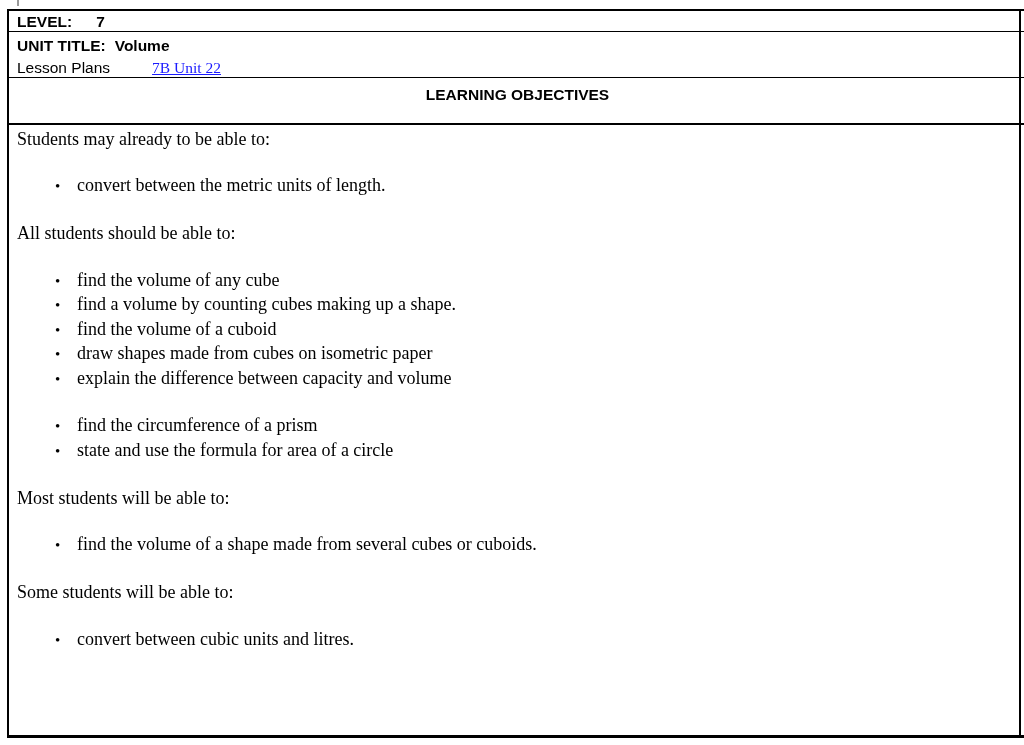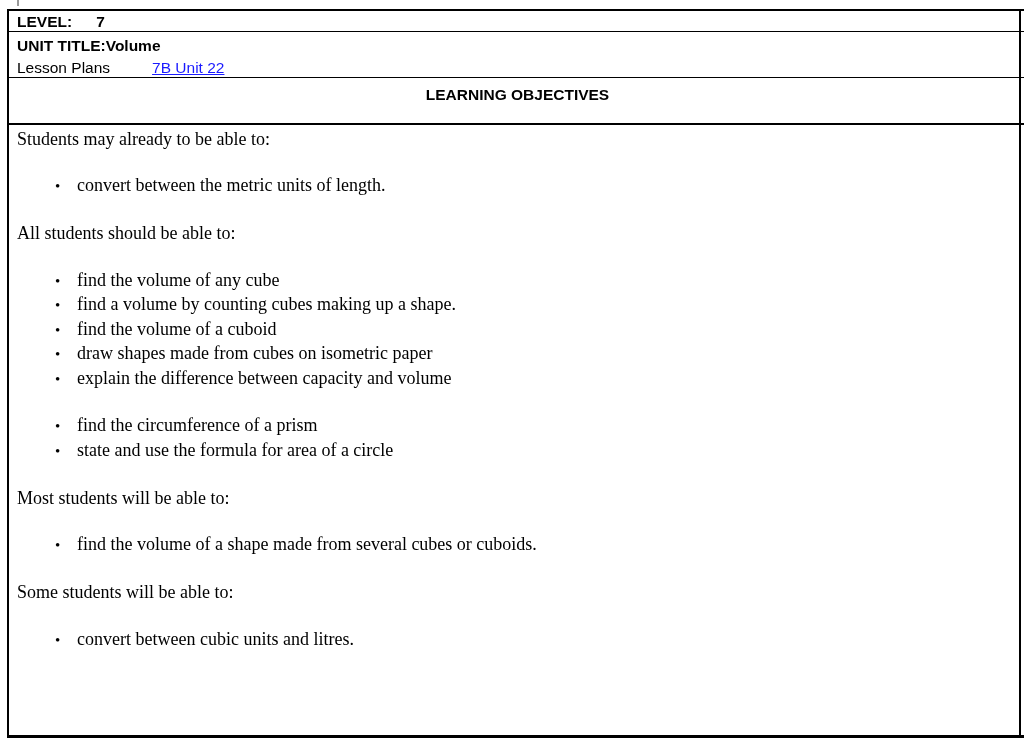--- a/index.html
+++ b/index.html
@@ -36,21 +36,21 @@
     font-size: 15.5px; font-weight: bold;
     line-height: 19px; padding: 1px 0 0 8px;
   }
   .row-level .lvl-value { margin-left: 24px; }
   .row-unit {
     height: 46px;
     font-size: 15.5px;
     line-height: 22px; padding: 3px 0 0 8px;
   }
   .row-unit .unit-line { font-weight: bold; }
-  .row-unit .unit-value { margin-left: 0; }
+  .row-unit .unit-value { margin-left: 9px; }
   .row-unit .lesson-line { font-weight: normal; }
   .row-unit .lesson-link {
     margin-left: 42px;
     color: #1a1aff;
     text-decoration: underline;
     cursor: pointer;
   }
   .row-objhdr {
     height: 47px;
     border-bottom: 2px solid #000;
@@ -81,21 +81,21 @@
 
   <div class="row row-level">
     <span class="lvl-label">LEVEL:</span><span class="lvl-value">7</span>
   </div>
 
   <div class="row row-unit">
     <div class="unit-line">
       <span>UNIT TITLE:</span><span class="unit-value">Volume</span>
     </div>
     <div class="lesson-line">
-      <span>Lesson Plans</span><span class="lesson-link" style="color: rgb(26, 26, 255);">7B Unit 22</span>
+      <span>Lesson Plans</span><span class="lesson-link" style="color: rgb(26, 26, 255); font-family: Liberation Serif, serif;">7B Unit 22</span>
     </div>
   </div>
 
   <div class="row row-objhdr">
     <span>LEARNING OBJECTIVES</span>
   </div>
 
   <div class="row row-body">
       <div class="line text">Students may already to be able to:</div>
       <div class="line blank">&nbsp;</div>

